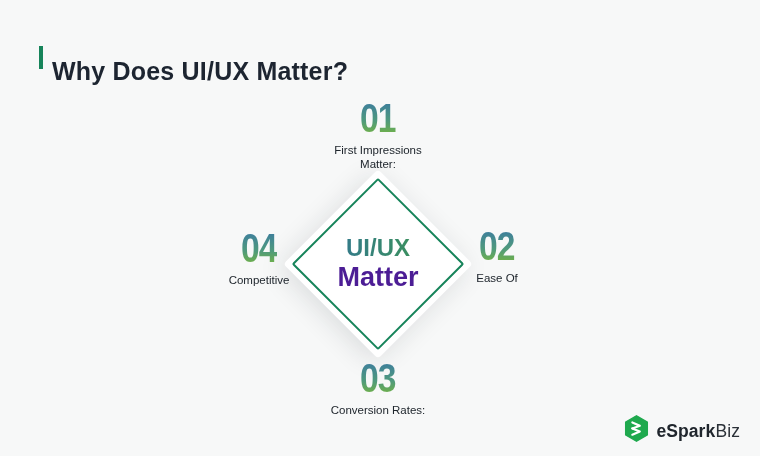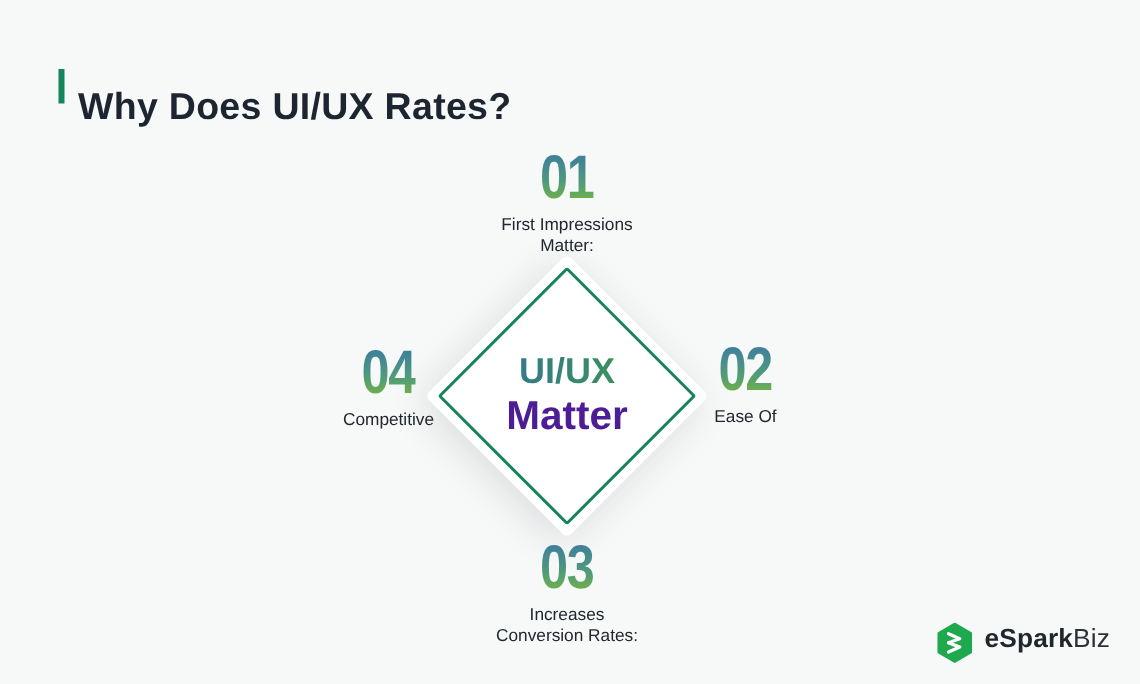--- a/index.html
+++ b/index.html
@@ -76,34 +76,34 @@
   }
   .item-label {
     margin-top: 5px;
     font-size: 11.5px; font-weight: normal;
     color: #20272e; line-height: 1.28;
   }
 
   
   .logo {
     position: absolute; right: 20px; bottom: 14px;
-    display: flex; align-items: flex-start; gap: 7px;
+    display: flex; align-items: flex-end; gap: 7px;
   }
   .logo-icon { width: 25px; height: 27px; display: block; }
   .logo-text { font-size: 17.5px; color: #20262d; letter-spacing: 0.1px; }
   .logo-text .bold { font-weight: bold; }
   .logo-text .light { font-weight: normal; color: #2b3138; }
 </style>
 </head>
 <body>
 
 <div class="stage">
 
   <div class="accent-bar"></div>
-  <h1 class="page-title">Why Does UI/UX Rates?</h1>
+  <h1 class="page-title">Why Does UI/UX Matter?</h1>
 
   <div class="diamond"></div>
   <div class="diamond-text">
     <div class="uiux">UI/UX</div>
     <div class="matter">Matter</div>
   </div>
 
   <div class="item item-top">
     <div class="num">01</div>
     <div class="item-label">
@@ -115,21 +115,20 @@
   <div class="item item-right">
     <div class="num">02</div>
     <div class="item-label">
       <div>Ease Of</div>
     </div>
   </div>
 
   <div class="item item-bottom">
     <div class="num">03</div>
     <div class="item-label">
-      <div>Increases</div>
       <div>Conversion Rates:</div>
     </div>
   </div>
 
   <div class="item item-left">
     <div class="num">04</div>
     <div class="item-label">
       <div>Competitive</div>
     </div>
   </div>

